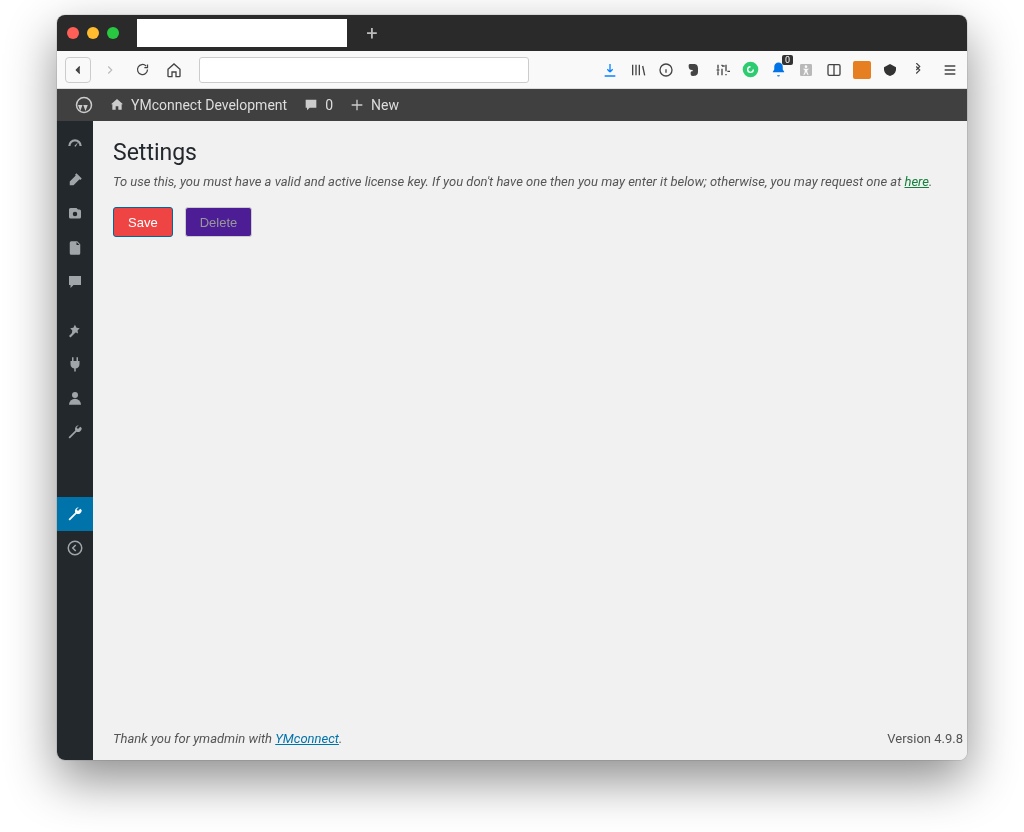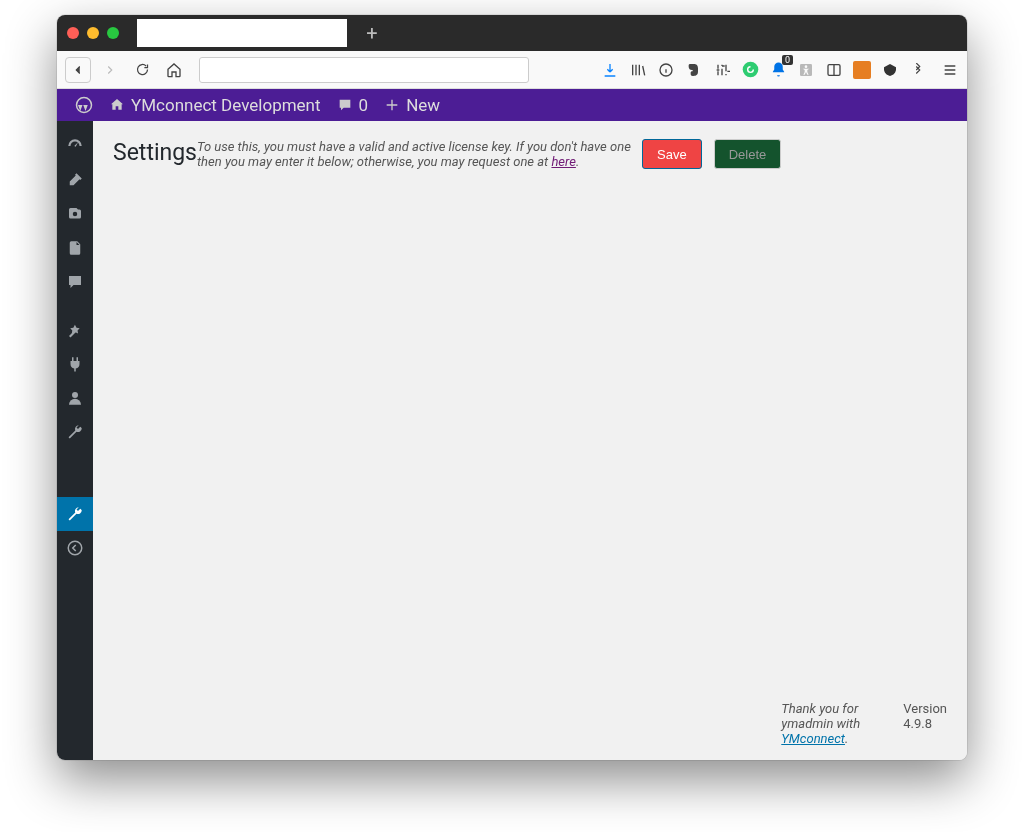--- a/index.html
+++ b/index.html
@@ -19,43 +19,43 @@
 .tb-btn.dim { color: #bbb; }
 .urlbar { flex: 0 0 330px; height: 26px; border: 1px solid #ccc; border-radius: 3px; background: #fff; margin: 0 6px; }
 .tb-spacer { flex: 1; }
 .tb-icons { display: flex; gap: 10px; align-items: center; color: #444; }
 .tb-icons .ic { width: 18px; height: 18px; display: flex; align-items: center; justify-content: center; position: relative; font-size: 15px; cursor: pointer; }
 .ic.green svg { fill: #2ecc71; }
 .ic.blue svg { fill: #0073e6; }
 .badge { position: absolute; top: -6px; right: -6px; background: #333; color: #fff; font-size: 9px; padding: 0 3px; border-radius: 2px; }
 .hamburger { margin-left: 4px; }
 
-.wpbar { background: #4c1d95; color: #eee; height: 32px; display: flex; align-items: center; padding: 0 10px; font-size: 17px; }
+.wpbar { background: #404040; color: #eee; height: 32px; display: flex; align-items: center; padding: 0 10px; font-size: 14px; }
 .wpbar .wp-item { display: flex; align-items: center; gap: 6px; padding: 0 8px; height: 100%; cursor: pointer; color: #ddd; }
 .wpbar .wp-item svg { fill: #ccc; }
 .wpbar .spacer { flex: 1; }
 .wpbar .avatar { width: 18px; height: 18px; background: #555; border: 1px solid #777; }
 
 .wp-body { flex: 1; display: flex; background: #f1f1f1; overflow: hidden; }
 .wp-sidebar { width: 36px; background: #23282d; display: flex; flex-direction: column; align-items: center; padding-top: 8px; gap: 0; }
 .side-ic { width: 36px; height: 34px; display: flex; align-items: center; justify-content: center; color: #a0a5aa; cursor: pointer; position: relative; }
 .side-ic.active { background: #0073aa; color: #fff; }
 .side-ic.active::after { content: ''; position: absolute; right: -7px; top: 50%; transform: translateY(-50%); border: 7px solid transparent; border-left-color: #0073aa; }
 .side-ic svg { width: 18px; height: 18px; fill: currentColor; }
-.wp-content { flex: 1; padding: 18px 20px 0 20px; display: flex; flex-direction: row; color: #444; position: relative; }
+.wp-content { flex: 1; padding: 18px 4px 0 20px; display: flex; flex-direction: column; color: #444; position: relative; }
 .wp-content h1 { font-size: 23px; font-weight: 400; color: #23282d; margin-bottom: 8px; }
 .desc { font-style: italic; font-size: 13px; color: #555; margin-bottom: 18px; }
-.desc a { color: #701a75; text-decoration: underline; }
+.desc a { color: #15803d; text-decoration: underline; }
 .form-row { display: flex; align-items: center; gap: 20px; margin-bottom: 42px; }
 .form-row label { font-size: 13px; font-weight: 600; color: #23282d; width: 80px; }
 .form-row input { width: 180px; height: 28px; border: 1px solid #ddd; background: #fff; padding: 0 6px; }
 .btns { display: flex; gap: 12px; }
 .btn { height: 30px; padding: 0 14px; border-radius: 3px; font-size: 13px; cursor: pointer; border: 1px solid transparent; }
 .btn.primary { background: #ef4444; border-color: #006799; color: #fff; }
-.btn.secondary { background: #14532d; border: 1px solid #ccc; color: #999; }
+.btn.secondary { background: #4c1d95; border: 1px solid #ccc; color: #999; }
 .wp-footer { margin-top: auto; border-top: 0; padding: 18px 0 14px 0; display: flex; justify-content: space-between; font-size: 13px; color: #555; font-style: italic; }
 .wp-footer a { color: #0073aa; text-decoration: underline; }
 .wp-footer .ver { font-style: normal; }
 </style>
 </head>
 <body>
 
 <div class="outer-shadow">
 <div class="window">
 

